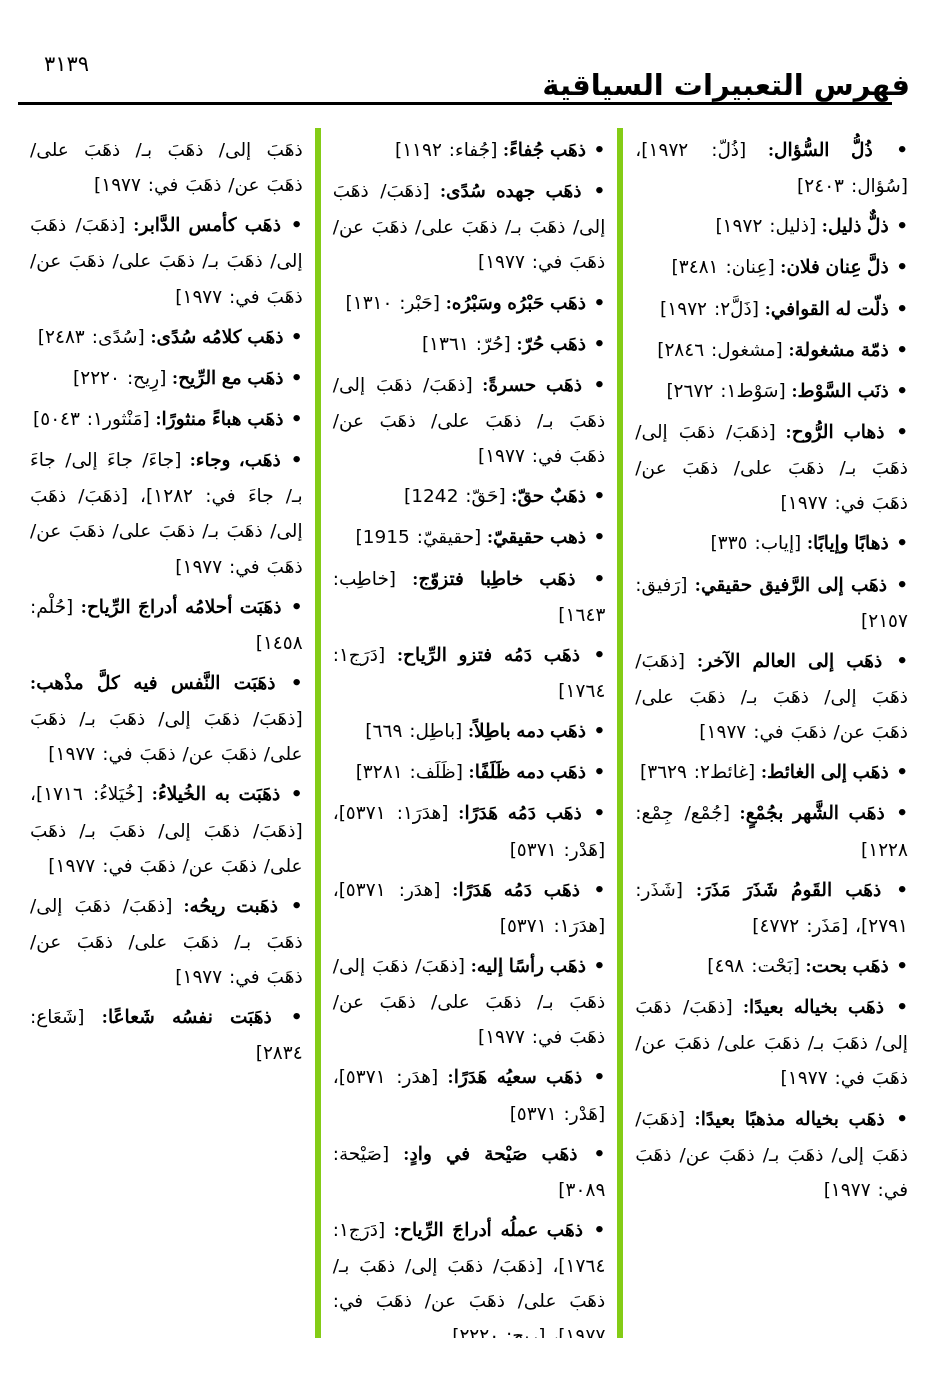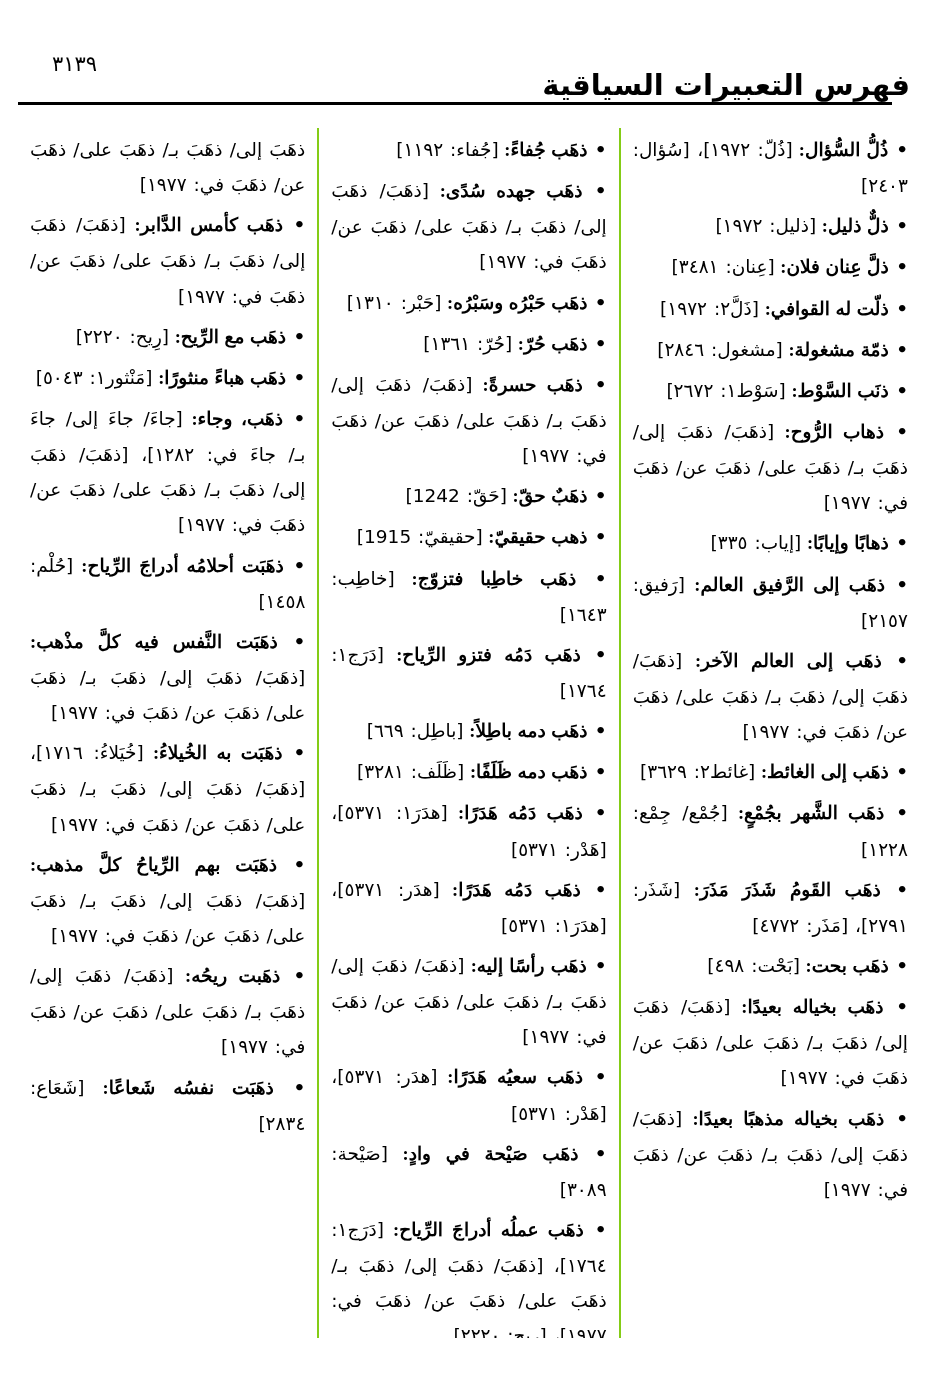--- a/index.html
+++ b/index.html
@@ -13,21 +13,21 @@
     height: 1379px;
     background: #ffffff;
     color: #000000;
     font-family: "DejaVu Sans", sans-serif;
     overflow: hidden;
     direction: rtl;
   }
   .page-number {
     position: absolute;
     top: 52px;
-    left: 52px;
+    left: 44px;
     font-size: 21px;
     letter-spacing: 1px;
     direction: ltr;
   }
   .page-title {
     position: absolute;
     top: 68px;
     right: 28px;
     font-size: 29px;
     font-weight: bold;
@@ -50,21 +50,21 @@
     direction: rtl;
     align-items: stretch;
   }
   .col {
     flex: 1 1 0;
     padding: 4px 12px 0 12px;
     box-sizing: border-box;
     overflow: hidden;
   }
   .col + .col {
-    border-right: 2px solid #84cc16;
+    border-right: 6px solid #84cc16;
   }
   .entry {
     direction: rtl;
     text-align: justify;
     text-align-last: right;
     font-size: 18.5px;
     line-height: 1.9;
     margin-bottom: 5px;
     word-spacing: 1px;
   }
@@ -96,21 +96,21 @@
   <div class="columns">
     <div class="col">
         <div class="entry"><span class="bullet">• </span><span class="head">ذُلُّ السُّؤال: </span><span class="refs">[ذُلّ: ١٩٧٢]، [سُؤال: ٢٤٠٣]</span></div>
         <div class="entry"><span class="bullet">• </span><span class="head">ذلٌّ ذليل: </span><span class="refs">[ذليل: ١٩٧٢]</span></div>
         <div class="entry"><span class="bullet">• </span><span class="head">ذلَّ عِنان فلان: </span><span class="refs">[عِنان: ٣٤٨١]</span></div>
         <div class="entry"><span class="bullet">• </span><span class="head">ذلّت له القوافي: </span><span class="refs">[ذَلَّ٢: ١٩٧٢]</span></div>
         <div class="entry"><span class="bullet">• </span><span class="head">ذمّة مشغولة: </span><span class="refs">[مشغول: ٢٨٤٦]</span></div>
         <div class="entry"><span class="bullet">• </span><span class="head">ذنَب السَّوْط: </span><span class="refs">[سَوْط١: ٢٦٧٢]</span></div>
         <div class="entry"><span class="bullet">• </span><span class="head">ذهاب الرُّوح: </span><span class="refs">[ذهَبَ/ ذهَبَ إلى/ ذهَبَ بـ/ ذهَبَ على/ ذهَبَ عن/ ذهَبَ في: ١٩٧٧]</span></div>
         <div class="entry"><span class="bullet">• </span><span class="head">ذهابًا وإيابًا: </span><span class="refs">[إياب: ٣٣٥]</span></div>
-        <div class="entry"><span class="bullet">• </span><span class="head">ذهَب إلى الرَّفيق العالم: </span><span class="refs">[رَفيق: ٢١٥٧]</span></div>
+        <div class="entry"><span class="bullet">• </span><span class="head">ذهَب إلى الرَّفيق حقيقي: </span><span class="refs">[رَفيق: ٢١٥٧]</span></div>
         <div class="entry"><span class="bullet">• </span><span class="head">ذهَب إلى العالم الآخر: </span><span class="refs">[ذهَبَ/ ذهَبَ إلى/ ذهَبَ بـ/ ذهَبَ على/ ذهَبَ عن/ ذهَبَ في: ١٩٧٧]</span></div>
         <div class="entry"><span class="bullet">• </span><span class="head">ذهَب إلى الغائط: </span><span class="refs">[غائط٢: ٣٦٢٩]</span></div>
         <div class="entry"><span class="bullet">• </span><span class="head">ذهَب الشَّهر بجُمْعٍ: </span><span class="refs">[جُمْع/ جِمْع: ١٢٢٨]</span></div>
         <div class="entry"><span class="bullet">• </span><span class="head">ذهَب القَومُ شَذَرَ مَذَرَ: </span><span class="refs">[شَذَر: ٢٧٩١]، [مَذَر: ٤٧٧٢]</span></div>
         <div class="entry"><span class="bullet">• </span><span class="head">ذهَب بحت: </span><span class="refs">[بَحْت: ٤٩٨]</span></div>
         <div class="entry"><span class="bullet">• </span><span class="head">ذهَب بخياله بعيدًا: </span><span class="refs">[ذهَبَ/ ذهَبَ إلى/ ذهَبَ بـ/ ذهَبَ على/ ذهَبَ عن/ ذهَبَ في: ١٩٧٧]</span></div>
         <div class="entry"><span class="bullet">• </span><span class="head">ذهَب بخياله مذهبًا بعيدًا: </span><span class="refs">[ذهَبَ/ ذهَبَ إلى/ ذهَبَ بـ/ ذهَبَ عن/ ذهَبَ في: ١٩٧٧]</span></div>
       </div>
     <div class="col">
         <div class="entry"><span class="bullet">• </span><span class="head">ذهَب جُفاءً: </span><span class="refs">[جُفاء: ١١٩٢]</span></div>
@@ -127,25 +127,25 @@
         <div class="entry"><span class="bullet">• </span><span class="head">ذهَب دَمُه هَدَرًا: </span><span class="refs">[هدَرَ١: ٥٣٧١]، [هَدْر: ٥٣٧١]</span></div>
         <div class="entry"><span class="bullet">• </span><span class="head">ذهَب دَمُه هَدَرًا: </span><span class="refs">[هدَر: ٥٣٧١]، [هدَرَ١: ٥٣٧١]</span></div>
         <div class="entry"><span class="bullet">• </span><span class="head">ذهَب رأسًا إليه: </span><span class="refs">[ذهَبَ/ ذهَبَ إلى/ ذهَبَ بـ/ ذهَبَ على/ ذهَبَ عن/ ذهَبَ في: ١٩٧٧]</span></div>
         <div class="entry"><span class="bullet">• </span><span class="head">ذهَب سعيُه هَدَرًا: </span><span class="refs">[هدَر: ٥٣٧١]، [هَدْر: ٥٣٧١]</span></div>
         <div class="entry"><span class="bullet">• </span><span class="head">ذهَب صَيْحة في وادٍ: </span><span class="refs">[صَيْحة: ٣٠٨٩]</span></div>
         <div class="entry"><span class="bullet">• </span><span class="head">ذهَب عملُه أدراجَ الرِّياح: </span><span class="refs">[دَرَج١: ١٧٦٤]، [ذهَبَ/ ذهَبَ إلى/ ذهَبَ بـ/ ذهَبَ على/ ذهَبَ عن/ ذهَبَ في: ١٩٧٧]، [ريح: ٢٢٢٠]</span></div>
       </div>
     <div class="col">
         <div class="entry continuation"><span class="refs">ذهَبَ إلى/ ذهَبَ بـ/ ذهَبَ على/ ذهَبَ عن/ ذهَبَ في: ١٩٧٧]</span></div>
         <div class="entry"><span class="bullet">• </span><span class="head">ذهَب كأمس الدَّابر: </span><span class="refs">[ذهَبَ/ ذهَبَ إلى/ ذهَبَ بـ/ ذهَبَ على/ ذهَبَ عن/ ذهَبَ في: ١٩٧٧]</span></div>
+        <div class="entry"><span class="bullet">• </span><span class="head">ذهَب كلامُه سُدًى: </span><span class="refs">[سُدًى: ٢٤٨٣]</span></div>
         <div class="entry"><span class="bullet">• </span><span class="head">ذهَب مع الرِّيح: </span><span class="refs">[رِيح: ٢٢٢٠]</span></div>
         <div class="entry"><span class="bullet">• </span><span class="head">ذهَب هباءً منثورًا: </span><span class="refs">[مَنْثور١: ٥٠٤٣]</span></div>
         <div class="entry"><span class="bullet">• </span><span class="head">ذهَب، وجاء: </span><span class="refs">[جاءَ/ جاءَ إلى/ جاءَ بـ/ جاءَ في: ١٢٨٢]، [ذهَبَ/ ذهَبَ إلى/ ذهَبَ بـ/ ذهَبَ على/ ذهَبَ عن/ ذهَبَ في: ١٩٧٧]</span></div>
         <div class="entry"><span class="bullet">• </span><span class="head">ذهَبَت أحلامُه أدراجَ الرِّياح: </span><span class="refs">[حُلْم: ١٤٥٨]</span></div>
         <div class="entry"><span class="bullet">• </span><span class="head">ذهَبَت النَّفس فيه كلَّ مذْهب: </span><span class="refs">[ذهَبَ/ ذهَبَ إلى/ ذهَبَ بـ/ ذهَبَ على/ ذهَبَ عن/ ذهَبَ في: ١٩٧٧]</span></div>
         <div class="entry"><span class="bullet">• </span><span class="head">ذهَبَت به الخُيلاءُ: </span><span class="refs">[خُيَلاءُ: ١٧١٦]، [ذهَبَ/ ذهَبَ إلى/ ذهَبَ بـ/ ذهَبَ على/ ذهَبَ عن/ ذهَبَ في: ١٩٧٧]</span></div>
-        <div class="entry"><span class="bullet">• </span><span class="head">ذهَبَت بهم الرِّياحُ كلَّ مذهب: </span><span class="refs">[ذهَبَ/ ذهَبَ إلى/ ذهَبَ بـ/ ذهَبَ على/ ذهَبَ عن/ ذهَبَ في: ١٩٧٧]</span></div>
         <div class="entry"><span class="bullet">• </span><span class="head">ذهَبت ريحُه: </span><span class="refs">[ذهَبَ/ ذهَبَ إلى/ ذهَبَ بـ/ ذهَبَ على/ ذهَبَ عن/ ذهَبَ في: ١٩٧٧]</span></div>
         <div class="entry"><span class="bullet">• </span><span class="head">ذهَبَت نفسُه شَعاعًا: </span><span class="refs">[شَعَاع: ٢٨٣٤]</span></div>
       </div>
   </div>
 
 </div>
 
 </body></html>

